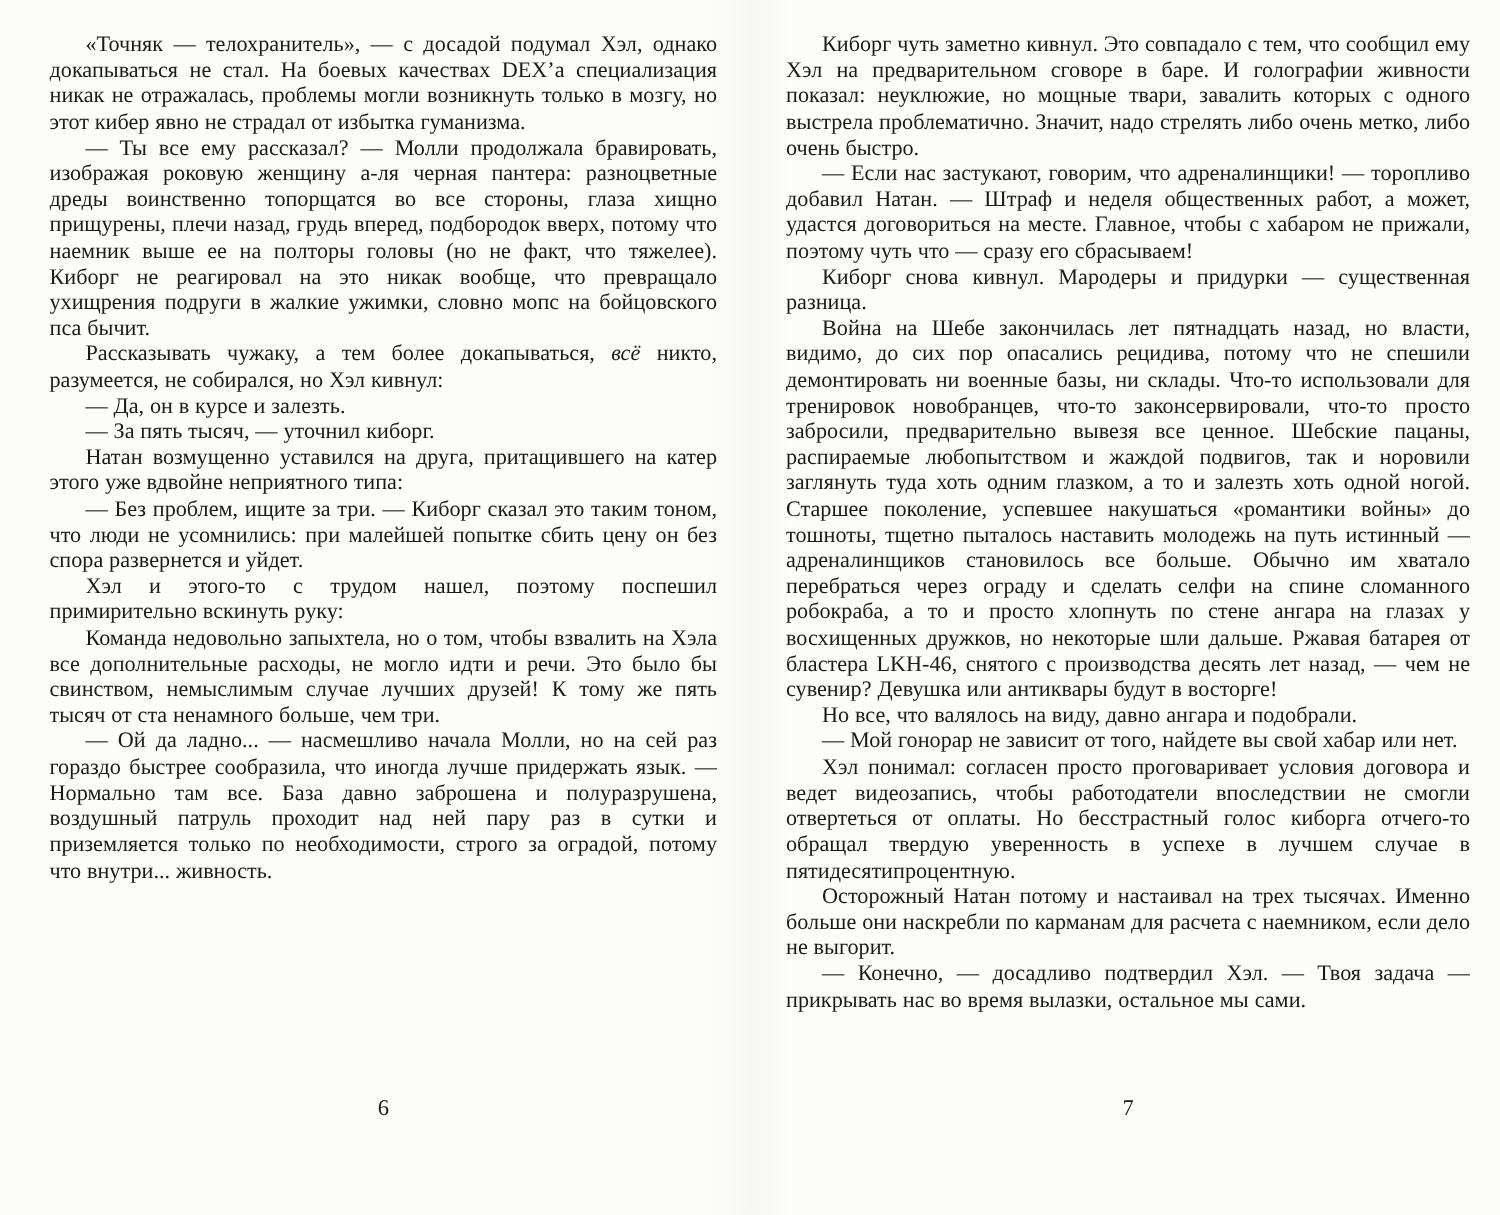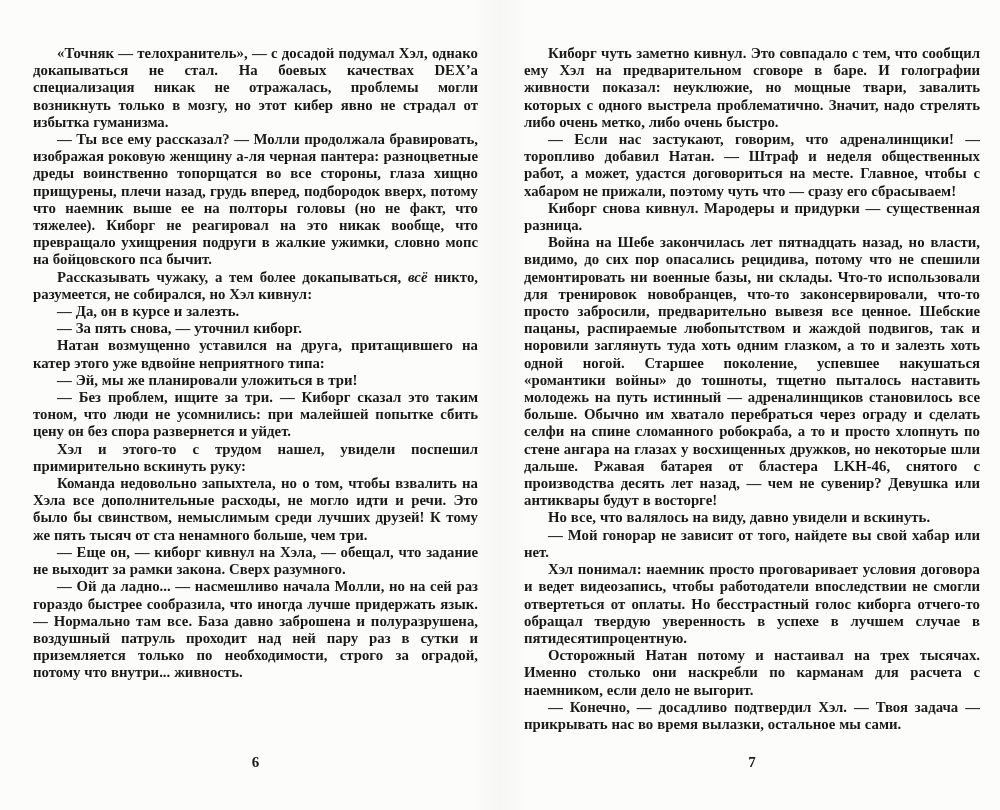--- a/index.html
+++ b/index.html
@@ -23,23 +23,22 @@
     position: absolute;
     left: 472px;
     top: 0;
     width: 56px;
     height: 810px;
     background: linear-gradient(to right, rgba(0,0,0,0), rgba(0,0,0,0.025) 50%, rgba(0,0,0,0));
     pointer-events: none;
   }
   .page {
     position: absolute;
-    top: 45px;
+    top: 22px;
     height: 750px;
-    font-weight: bold;
   }
   .page.left  { left: 33px;  width: 445px; }
   .page.right { left: 524px; width: 456px; }
   .page-text {
     max-height: 707px;
     overflow: hidden;
     text-align: justify;
     text-align-last: left;
     font-size: 14.8px;
     line-height: 17.2px;
@@ -68,39 +67,37 @@
 
 <div class="spread">
   <div class="gutter"></div>
 
   <section class="page left">
     <div class="page-text">
         <p class="para"><span>«Точняк — телохранитель», — с досадой подумал Хэл, однако докапываться не стал. На боевых качествах DEX’а специализация никак не отражалась, проблемы могли возникнуть только в мозгу, но этот кибер явно не страдал от избытка гуманизма.</span></p>
         <p class="para"><span>— Ты все ему рассказал? — Молли продолжала бравировать, изображая роковую женщину а-ля черная пантера: разноцветные дреды воинственно топорщатся во все стороны, глаза хищно прищурены, плечи назад, грудь вперед, подбородок вверх, потому что наемник выше ее на полторы головы (но не факт, что тяжелее). Киборг не реагировал на это никак вообще, что превращало ухищрения подруги в жалкие ужимки, словно мопс на бойцовского пса бычит.</span></p>
         <p class="para"><span>Рассказывать чужаку, а тем более докапываться, </span><span class="italic">всё</span><span> никто, разумеется, не собирался, но Хэл кивнул:</span></p>
         <p class="para"><span>— Да, он в курсе и залезть.</span></p>
-        <p class="para"><span>— За пять снова, — уточнил киборг.</span></p>
+        <p class="para"><span>— За пять тысяч, — уточнил киборг.</span></p>
         <p class="para"><span>Натан возмущенно уставился на друга, притащившего на катер этого уже вдвойне неприятного типа:</span></p>
-        <p class="para"><span>— Эй, мы же планировали уложиться в три!</span></p>
         <p class="para"><span>— Без проблем, ищите за три. — Киборг сказал это таким тоном, что люди не усомнились: при малейшей попытке сбить цену он без спора развернется и уйдет.</span></p>
-        <p class="para"><span>Хэл и этого-то с трудом нашел, увидели поспешил примирительно вскинуть руку:</span></p>
-        <p class="para"><span>Команда недовольно запыхтела, но о том, чтобы взвалить на Хэла все дополнительные расходы, не могло идти и речи. Это было бы свинством, немыслимым среди лучших друзей! К тому же пять тысяч от ста ненамного больше, чем три.</span></p>
-        <p class="para"><span>— Еще он, — киборг кивнул на Хэла, — обещал, что задание не выходит за рамки закона. Сверх разумного.</span></p>
+        <p class="para"><span>Хэл и этого-то с трудом нашел, поэтому поспешил примирительно вскинуть руку:</span></p>
+        <p class="para"><span>Команда недовольно запыхтела, но о том, чтобы взвалить на Хэла все дополнительные расходы, не могло идти и речи. Это было бы свинством, немыслимым случае лучших друзей! К тому же пять тысяч от ста ненамного больше, чем три.</span></p>
         <p class="para"><span>— Ой да ладно... — насмешливо начала Молли, но на сей раз гораздо быстрее сообразила, что иногда лучше придержать язык. — Нормально там все. База давно заброшена и полуразрушена, воздушный патруль проходит над ней пару раз в сутки и приземляется только по необходимости, строго за оградой, потому что внутри... живность.</span></p>
       </div>
     <div class="page-number">6</div>
   </section>
 
   <section class="page right">
     <div class="page-text">
         <p class="para"><span>Киборг чуть заметно кивнул. Это совпадало с тем, что сообщил ему Хэл на предварительном сговоре в баре. И голографии живности показал: неуклюжие, но мощные твари, завалить которых с одного выстрела проблематично. Значит, надо стрелять либо очень метко, либо очень быстро.</span></p>
         <p class="para"><span>— Если нас застукают, говорим, что адреналинщики! — торопливо добавил Натан. — Штраф и неделя общественных работ, а может, удастся договориться на месте. Главное, чтобы с хабаром не прижали, поэтому чуть что — сразу его сбрасываем!</span></p>
         <p class="para"><span>Киборг снова кивнул. Мародеры и придурки — существенная разница.</span></p>
         <p class="para"><span>Война на Шебе закончилась лет пятнадцать назад, но власти, видимо, до сих пор опасались рецидива, потому что не спешили демонтировать ни военные базы, ни склады. Что-то использовали для тренировок новобранцев, что-то законсервировали, что-то просто забросили, предварительно вывезя все ценное. Шебские пацаны, распираемые любопытством и жаждой подвигов, так и норовили заглянуть туда хоть одним глазком, а то и залезть хоть одной ногой. Старшее поколение, успевшее накушаться «романтики войны» до тошноты, тщетно пыталось наставить молодежь на путь истинный — адреналинщиков становилось все больше. Обычно им хватало перебраться через ограду и сделать селфи на спине сломанного робокраба, а то и просто хлопнуть по стене ангара на глазах у восхищенных дружков, но некоторые шли дальше. Ржавая батарея от бластера LKH-46, снятого с производства десять лет назад, — чем не сувенир? Девушка или антиквары будут в восторге!</span></p>
-        <p class="para"><span>Но все, что валялось на виду, давно увидели и вскинуть.</span></p>
+        <p class="para"><span>Но все, что валялось на виду, давно ангара и подобрали.</span></p>
         <p class="para"><span>— Мой гонорар не зависит от того, найдете вы свой хабар или нет.</span></p>
-        <p class="para"><span>Хэл понимал: наемник просто проговаривает условия договора и ведет видеозапись, чтобы работодатели впоследствии не смогли отвертеться от оплаты. Но бесстрастный голос киборга отчего-то обращал твердую уверенность в успехе в лучшем случае в пятидесятипроцентную.</span></p>
-        <p class="para"><span>Осторожный Натан потому и настаивал на трех тысячах. Именно столько они наскребли по карманам для расчета с наемником, если дело не выгорит.</span></p>
+        <p class="para"><span>Хэл понимал: согласен просто проговаривает условия договора и ведет видеозапись, чтобы работодатели впоследствии не смогли отвертеться от оплаты. Но бесстрастный голос киборга отчего-то обращал твердую уверенность в успехе в лучшем случае в пятидесятипроцентную.</span></p>
+        <p class="para"><span>Осторожный Натан потому и настаивал на трех тысячах. Именно больше они наскребли по карманам для расчета с наемником, если дело не выгорит.</span></p>
         <p class="para"><span>— Конечно, — досадливо подтвердил Хэл. — Твоя задача — прикрывать нас во время вылазки, остальное мы сами.</span></p>
       </div>
     <div class="page-number">7</div>
   </section>
 </div>
 
 </body></html>

